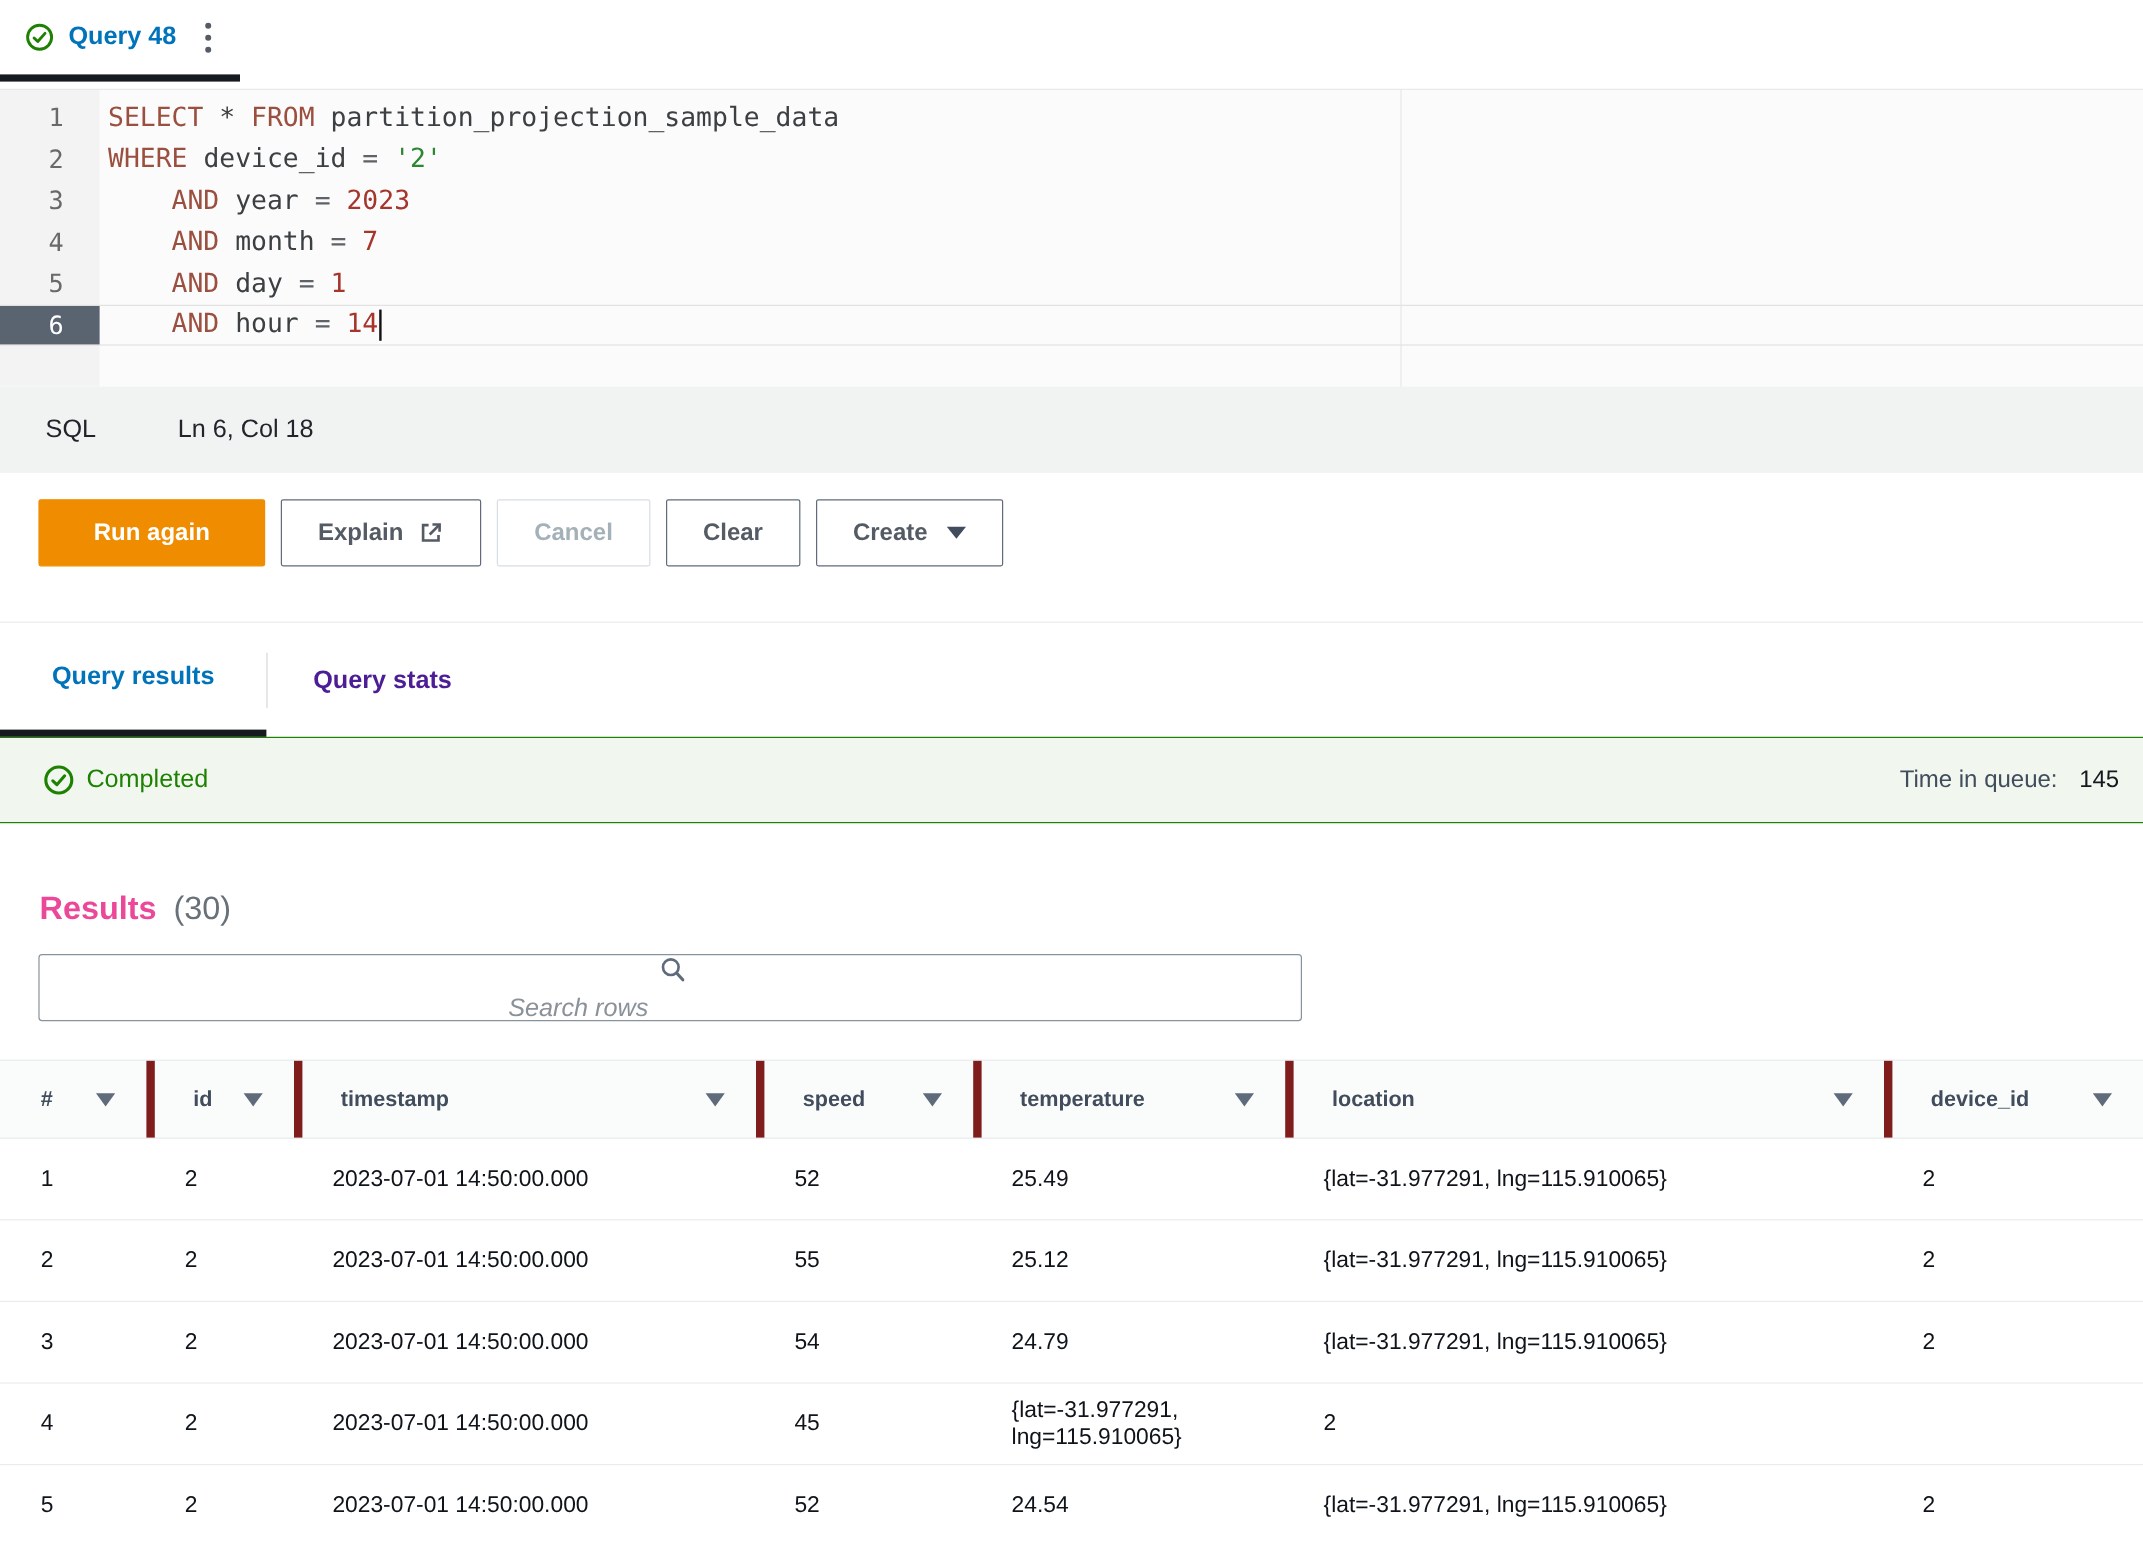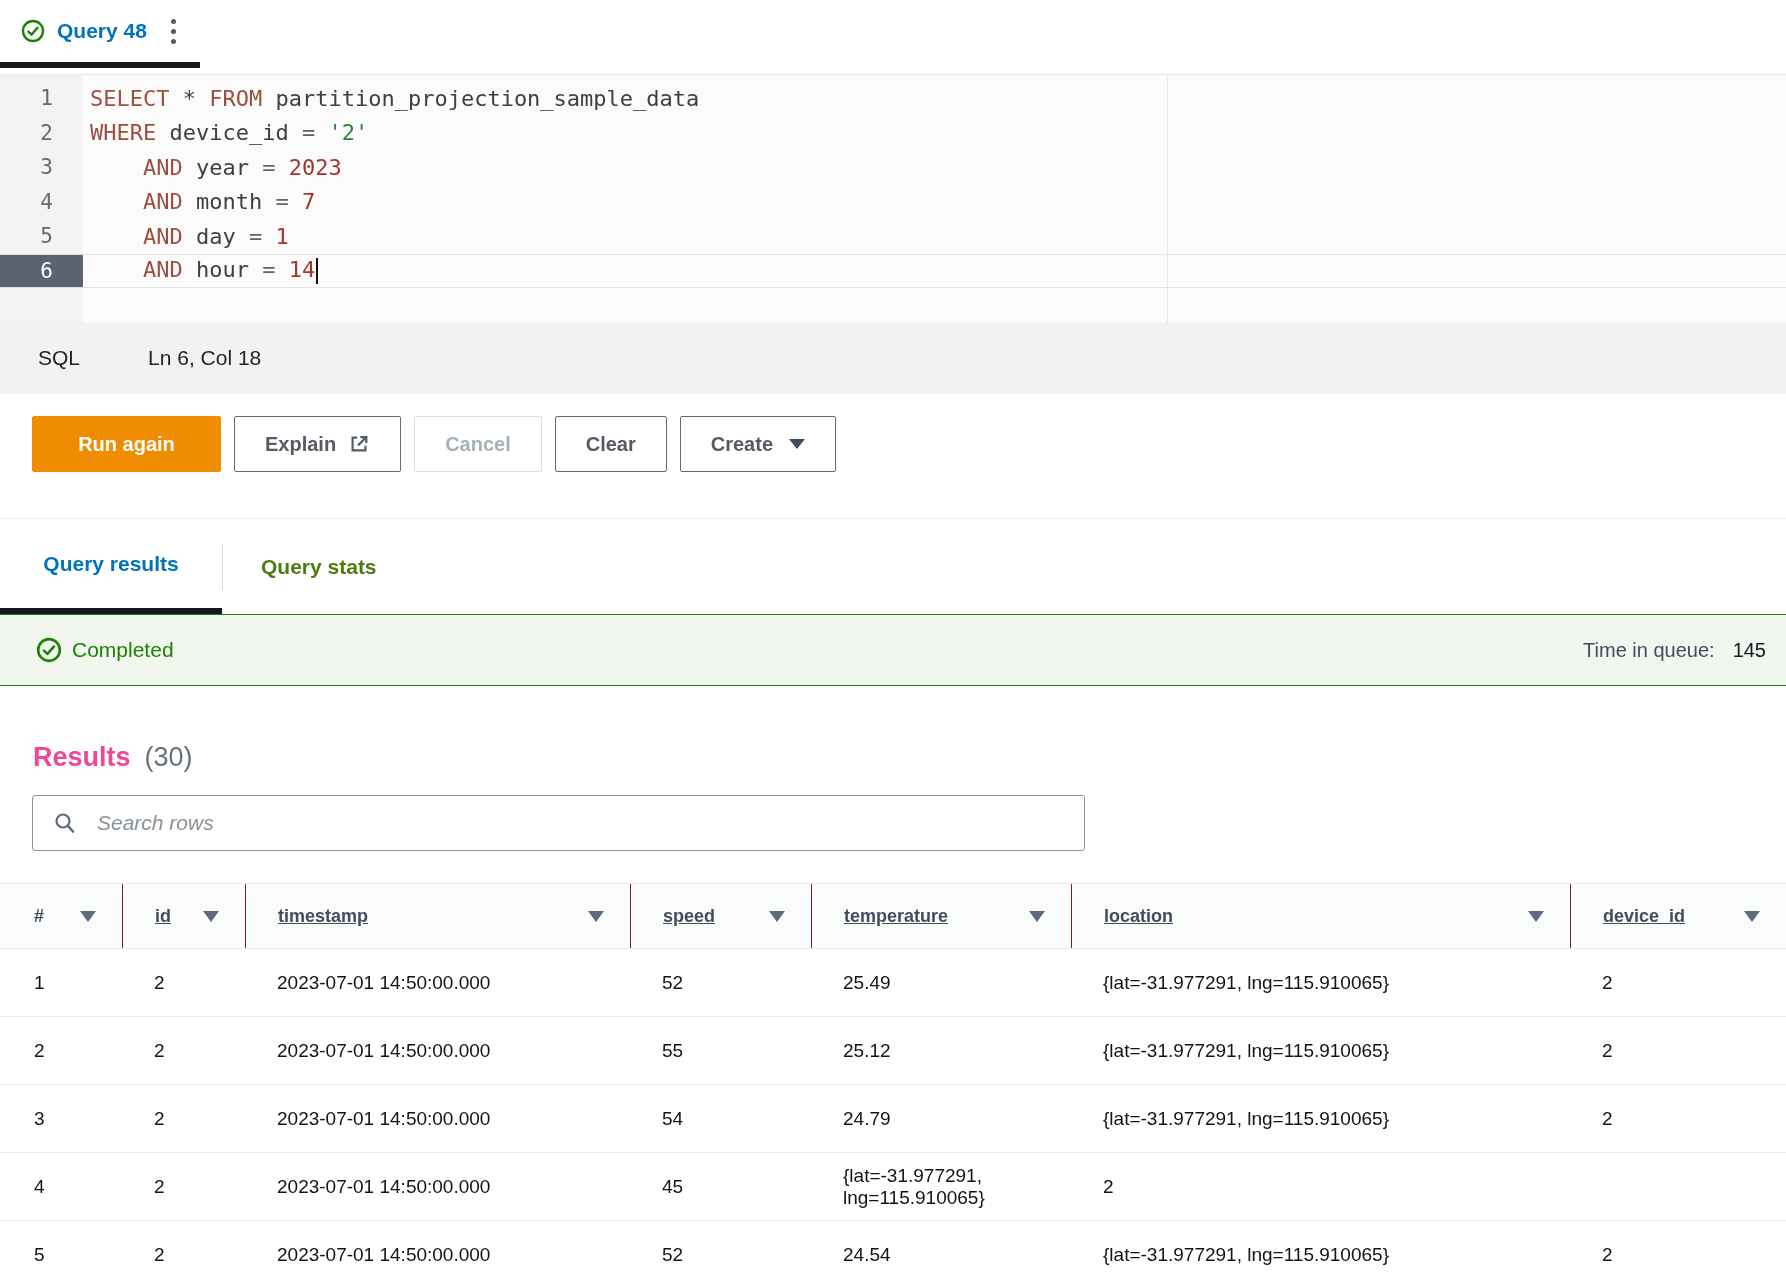--- a/index.html
+++ b/index.html
@@ -52,54 +52,54 @@
   .caret-down { width:0; height:0; border-left:8px solid transparent;
                 border-right:8px solid transparent; border-top:10px solid #414d5c; margin-left:4px; }
 
   .divider { border:none; border-top:1px solid #eaeded; margin-top:46px; }
 
   
   .tabs2 { height:95px; display:flex; align-items:stretch; }
   .rtab { display:flex; align-items:center; justify-content:center; font-size:21px;
           font-weight:bold; cursor:pointer; }
   .rtab.active { width:222px; color:#0073bb; border-bottom:6px solid #16191f; }
-  .rtab.inactive { color:#4d7c0f; padding:0 38px; }
+  .rtab.inactive { color:#4c1d95; padding:0 38px; }
   .tabsep { width:1px; background:#d5d9d9; align-self:center; height:46px; }
 
   
   .banner { height:72px; background:#f1f7ee; border-top:1px solid #1d8102;
             border-bottom:1px solid #1d8102; display:flex; align-items:center;
             justify-content:space-between; padding:0 20px 0 36px; }
   .banner-left { display:flex; align-items:center; gap:10px; color:#1d8102; font-size:21px; }
   .check-icon { width:26px; height:26px; flex:0 0 auto; }
   .banner-right { font-size:20px; color:#414d5c; display:flex; gap:18px; align-items:center; }
   .banner-right .qv { color:#16191f; }
 
   
   .results-head { margin:56px 0 0 33px; height:34px; display:flex; align-items:baseline; gap:14px; }
   .results-title { font-size:27px; font-weight:bold; color:#ec4899; }
   .results-count { font-size:27px; color:#687078; }
 
   
   .search-box { margin:19px 0 0 32px; width:1053px; height:56px; border:1px solid #87949e;
                 border-radius:3px; background:#fff; display:flex; align-items:center;
-                padding:0 16px 0 20px; gap:20px; }
+                padding:0 16px 0 20px; gap:9px;flex-direction:column; }
   .search-box svg { flex:0 0 auto; }
   .search-box input { border:none; outline:none; flex:1; font-size:21px; font-style:italic;
                       color:#414d5c; font-family:inherit; background:transparent; }
   .search-box input::placeholder { color:#8a9299; font-style:italic; opacity:1; }
 
   
   .rtable { margin-top:32px; }
   .tgrid { display:grid; grid-template-columns:122px 123px 385px 181px 260px 499px 1fr; }
   .thead { height:66px; background:#fafbfb; border-top:1px solid #e9ebed;
            border-bottom:1px solid #e9ebed; }
   .th { display:flex; align-items:center; justify-content:space-between;
         padding:0 26px 0 32px; font-size:18px; font-weight:bold; color:#414d5c; }
-  .th + .th { border-left:1px solid #7f1d1d;text-decoration:underline; }
+  .th + .th { border-left:7px solid #7f1d1d; }
   .th:first-child { padding-left:34px; }
   .sort-caret { width:0; height:0; border-left:8px solid transparent;
                 border-right:8px solid transparent; border-top:11px solid #5f6b7a;
                 cursor:pointer; flex:0 0 auto; margin-left:10px; }
   .trow { height:68px; border-bottom:1px solid #e9ebed; }
   .td { display:flex; align-items:center; padding:0 20px 0 32px; font-size:19px; color:#0f141a; }
   .td:first-child { padding-left:34px; }
 </style>
 </head>
 <body>

